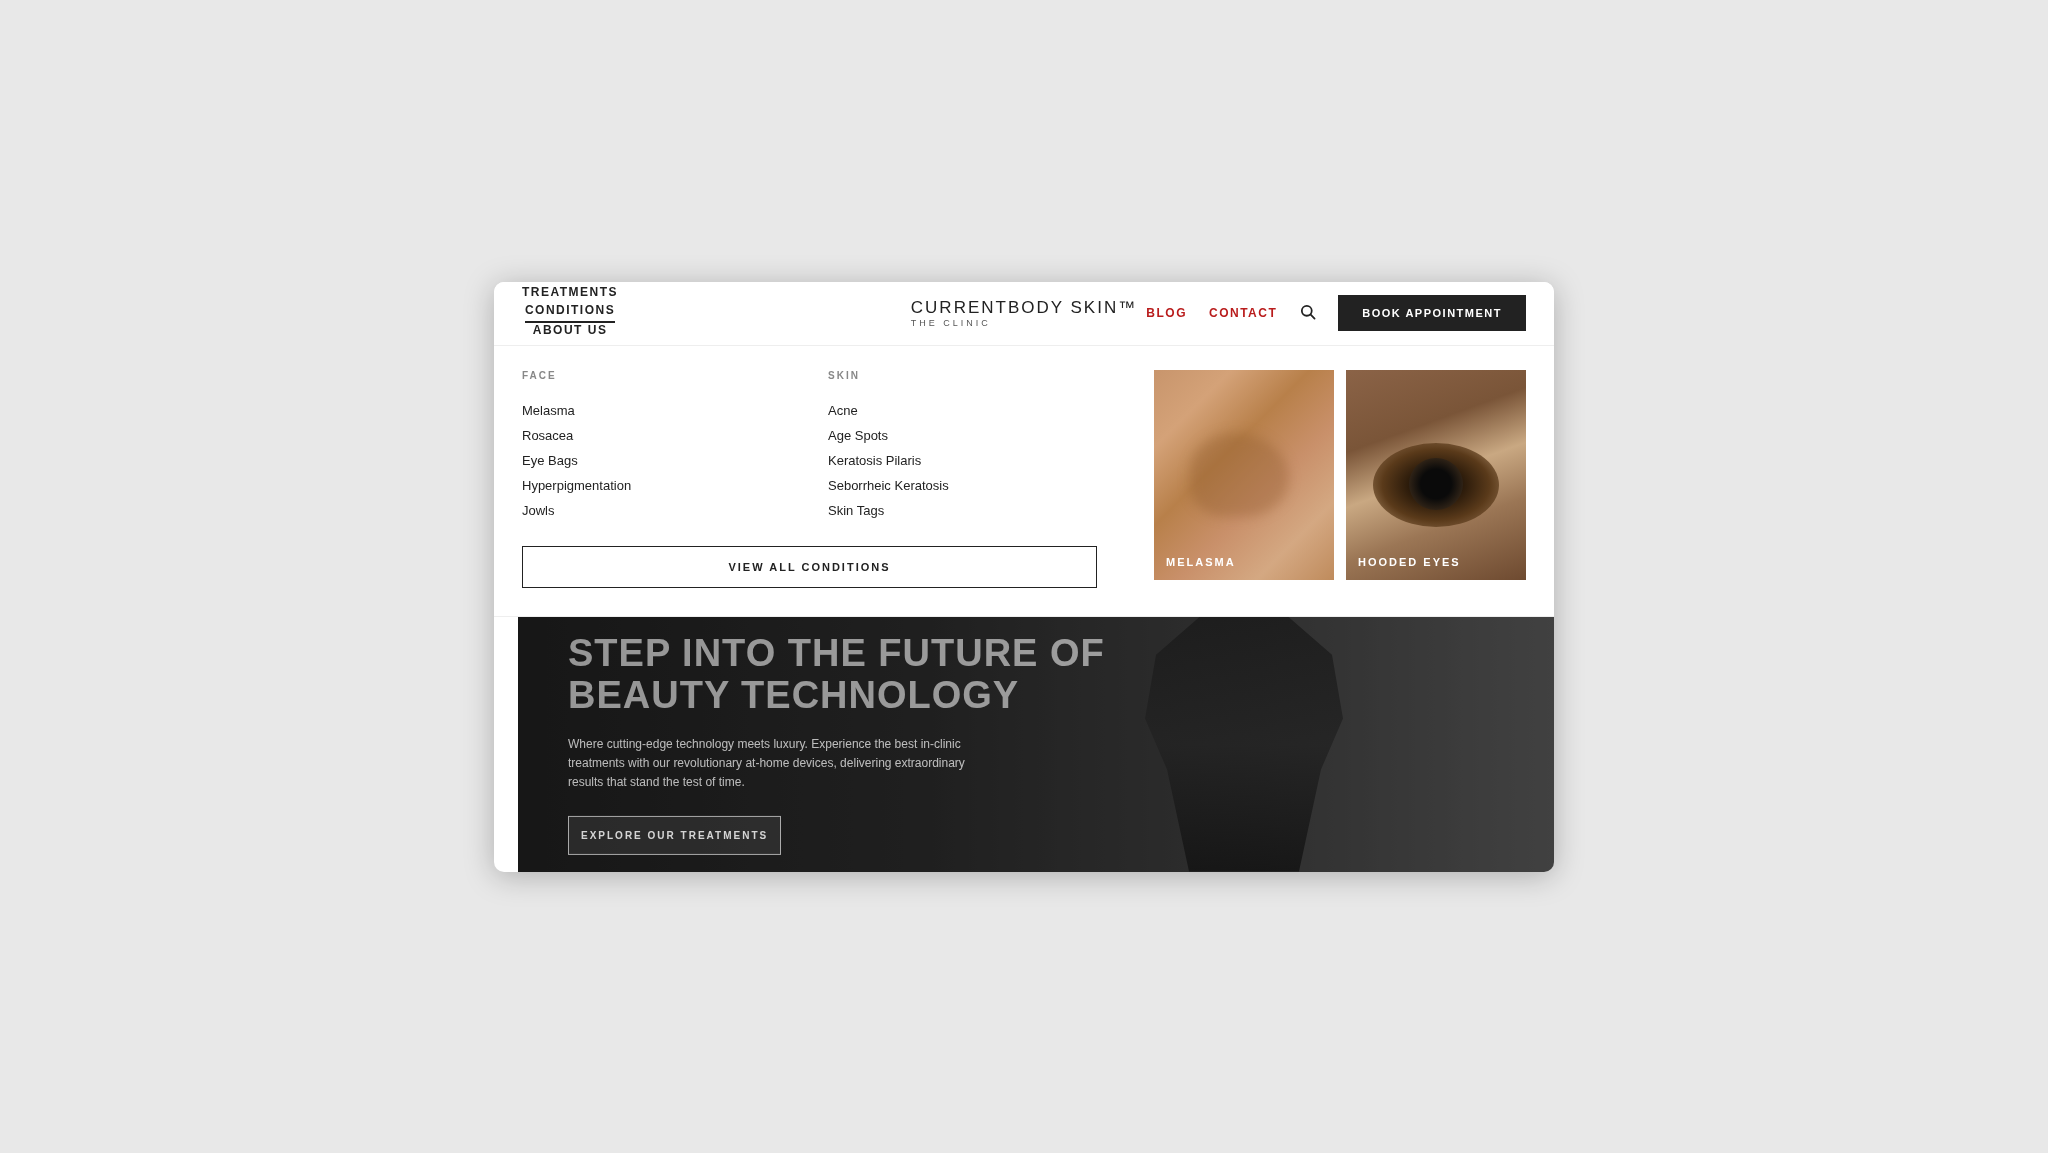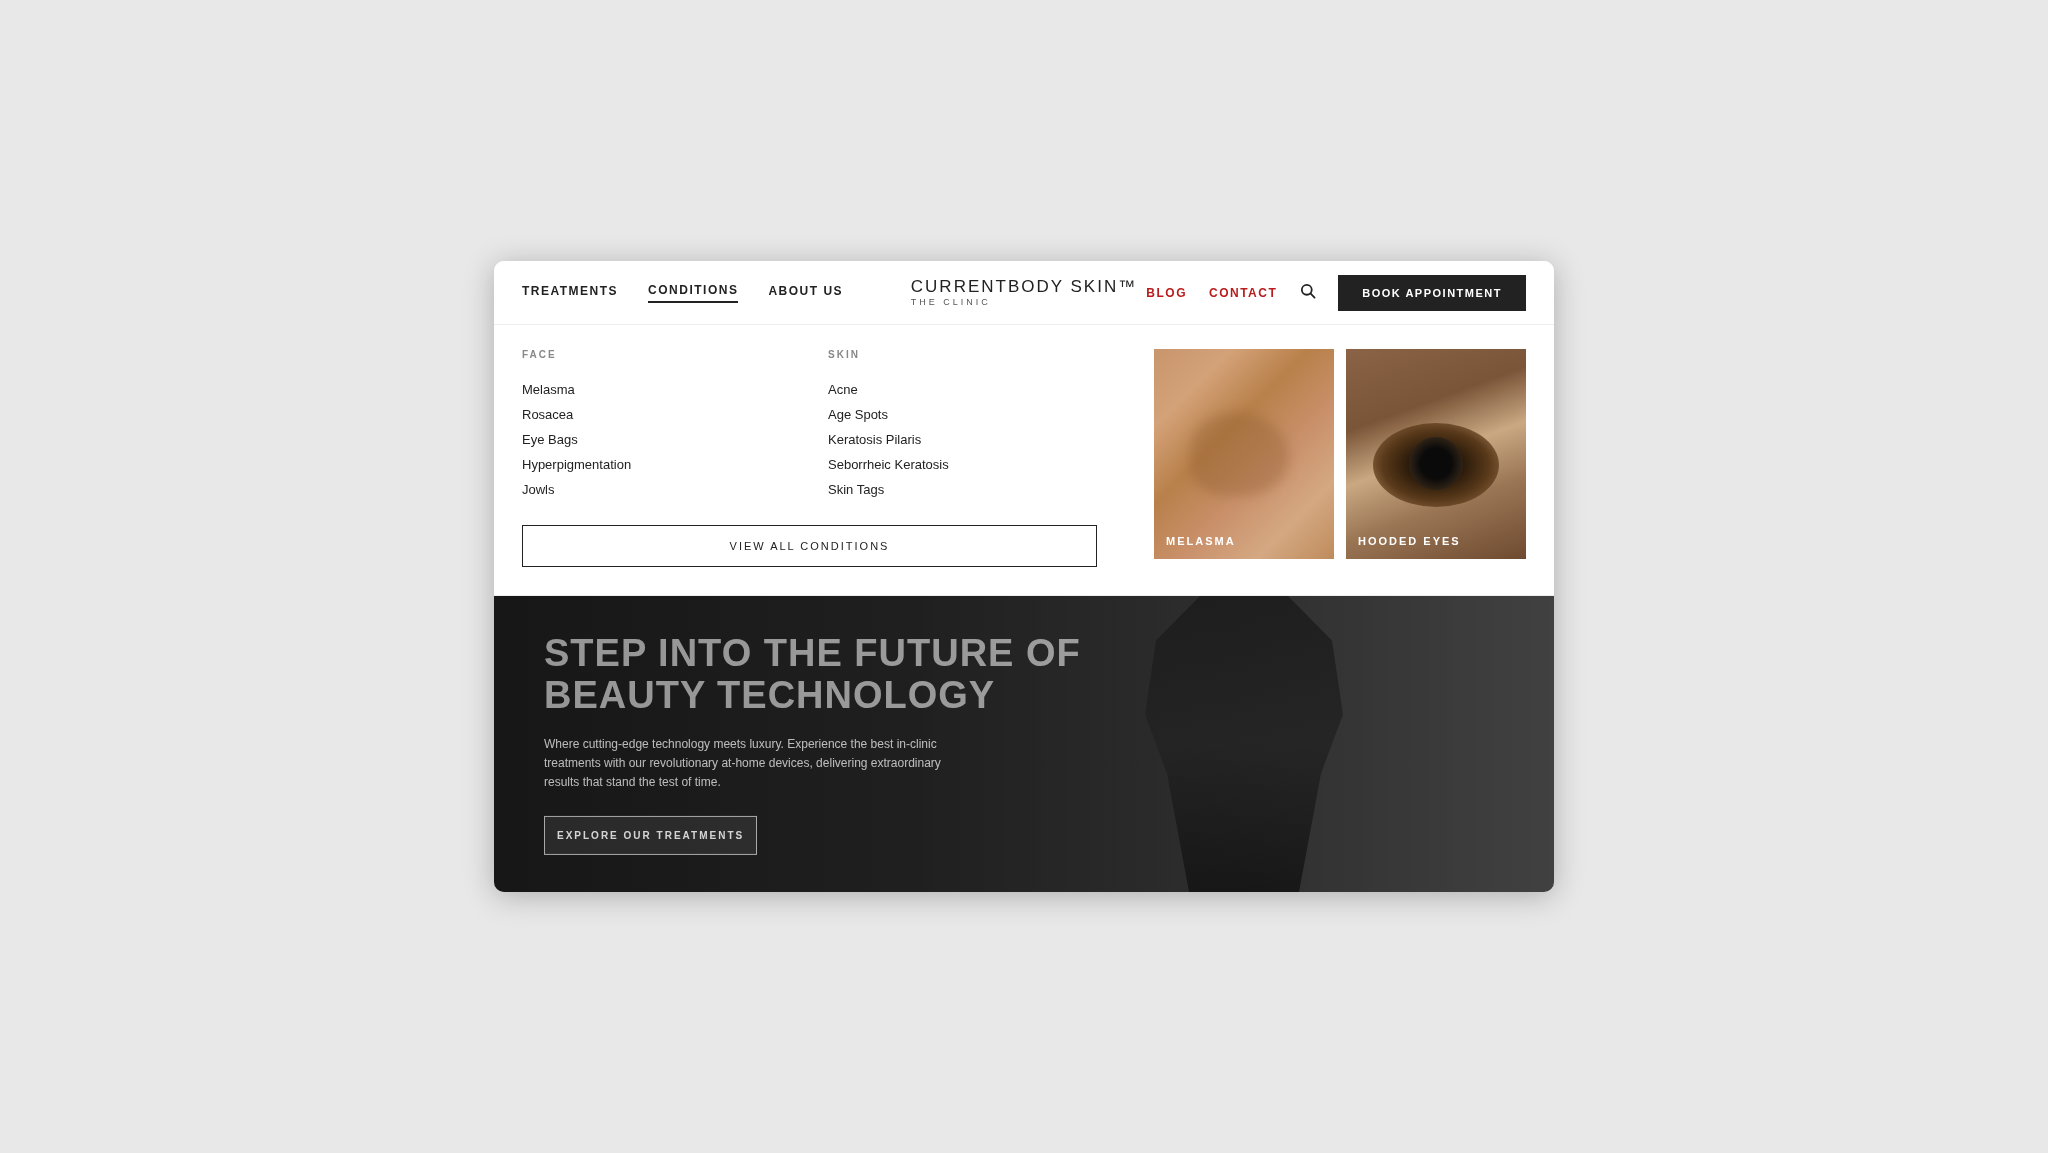--- a/index.html
+++ b/index.html
@@ -26,21 +26,21 @@
       justify-content: space-between;
       padding: 0 28px;
       height: 64px;
       border-bottom: 1px solid #eee;
       position: relative;
       z-index: 100;
     }
     .nav-left {
       display: flex;
       align-items: center;
-      gap: 30px;
+      flex-direction: column;
     }
     .nav-item {
       font-size: 12px;
       font-weight: 600;
       letter-spacing: 1.5px;
       color: #222;
       text-transform: uppercase;
       cursor: pointer;
       padding-bottom: 4px;
     }
@@ -137,21 +137,21 @@
       margin: 18px 0 0 0;
       padding-left: 0;
     }
     .view-all-btn {
       display: block;
       width: 575px;
       text-align: center;
       border: 1.5px solid #222;
       padding: 14px 0;
       font-size: 11px;
-      font-weight: 400;
+      font-weight: 700;
       letter-spacing: 2px;
       text-transform: uppercase;
       color: #222;
       background: #fff;
       cursor: pointer;
     }
     .dropdown-images {
       display: flex;
       gap: 12px;
       margin-left: 20px;
@@ -216,23 +216,24 @@
       left: 12px;
       font-size: 11px;
       font-weight: 700;
       letter-spacing: 2px;
       color: #fff;
       text-transform: uppercase;
     }
     
     .hero-section {
       position: relative;
-      height: 296px;
+      height: 255px;
       background: linear-gradient(to right, #2a2a2a 0%, #3a3a3a 40%, #555 70%, #777 100%);
       overflow: hidden;
+      margin-left: 24px;
     }
     .hero-overlay {
       position: absolute;
       inset: 0;
       background: rgba(0,0,0,0.45);
     }
     
     .hero-figure {
       position: absolute;
       right: 200px;

